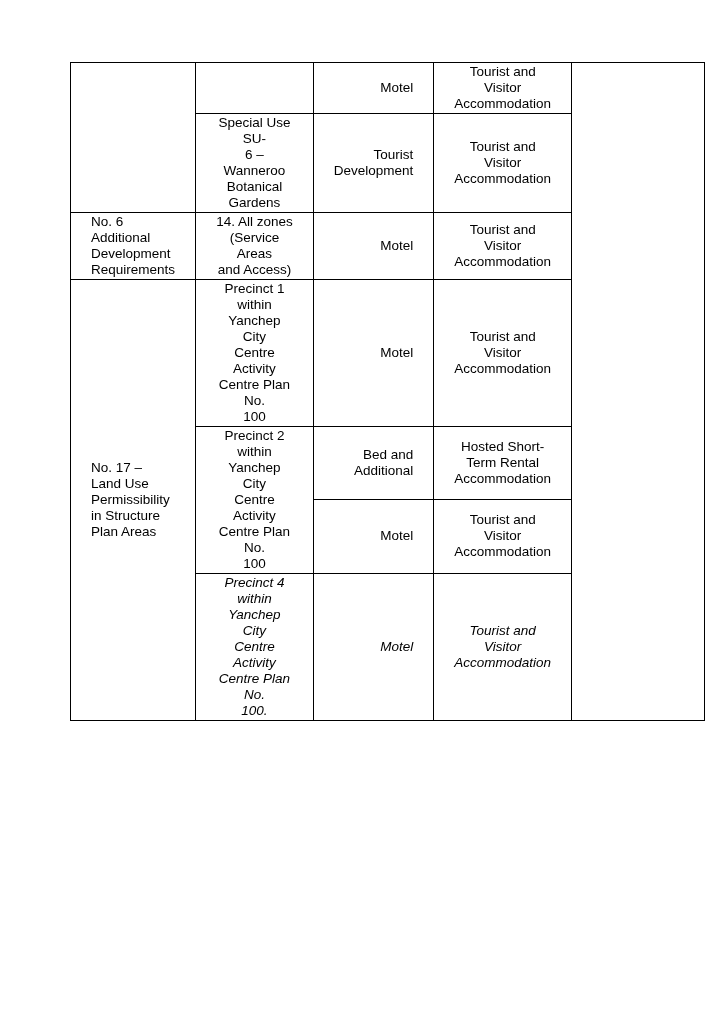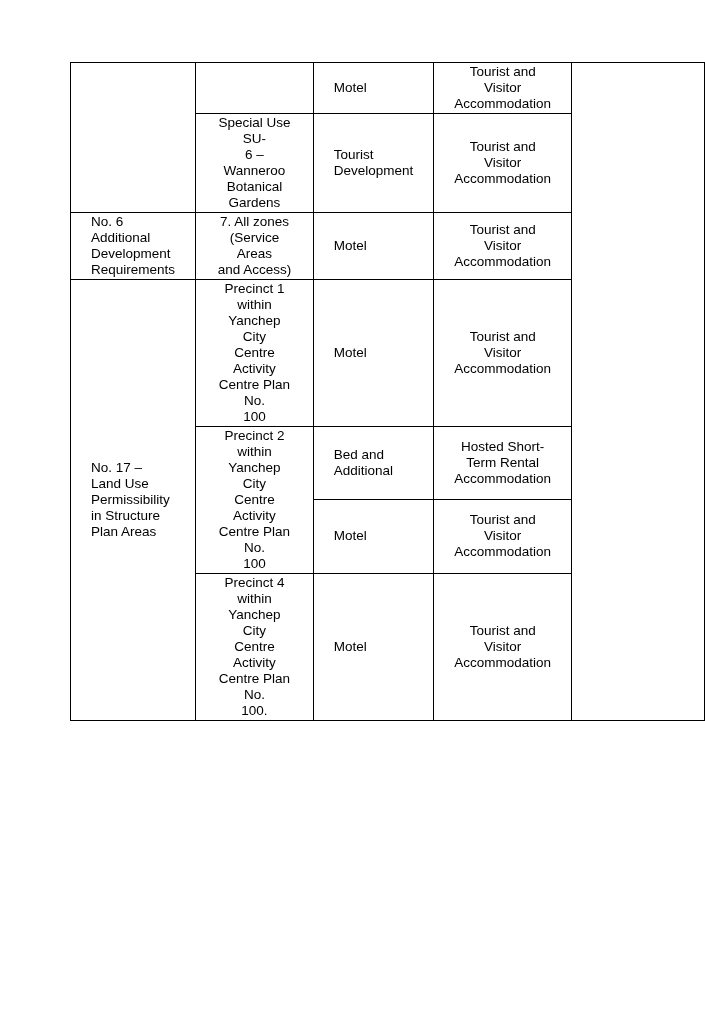--- a/index.html
+++ b/index.html
@@ -38,25 +38,25 @@
   col.c3 { width: 99px;  }
   col.c4 { width: 118px; }
   col.c5 { width: 153px; }
   
   tr.r1 { height: 49px; }
   tr.r2 { height: 65px; }
   tr.r3 { height: 66px; }
   tr.r4 { height: 82px; }
   tr.r5 { height: 45px; }
   tr.r6 { height: 52px; }
-  tr.r7 { height: 82px; }
+  tr.r7 { height: 82px; font-style: italic; }
   
   td.colA { text-align: left;   vertical-align: middle; }
   td.colB { text-align: center;   vertical-align: top;    }
-  td.colC { text-align: left; vertical-align: middle; }
+  td.colC { text-align: right; vertical-align: middle; }
   td.colD { text-align: center; vertical-align: middle; }
   td.colE { text-align: left;   vertical-align: top;    }
 </style>
 </head>
 <body>
 
 <div class="page">
   <table class="doc-table">
     <colgroup>
       <col class="c1">
@@ -84,21 +84,21 @@
 Development</td>
         <td class="colD">Tourist and
 Visitor
 Accommodation</td>
       </tr>
       <tr class="r3">
         <td class="colA">No. 6
 Additional
 Development
 Requirements</td>
-        <td class="colB">7. All zones
+        <td class="colB">14. All zones
 (Service Areas
 and Access)</td>
         <td class="colC">Motel</td>
         <td class="colD">Tourist and
 Visitor
 Accommodation</td>
       </tr>
       <tr class="r4">
         <td class="colA" rowspan="4">No. 17 –
 Land Use

